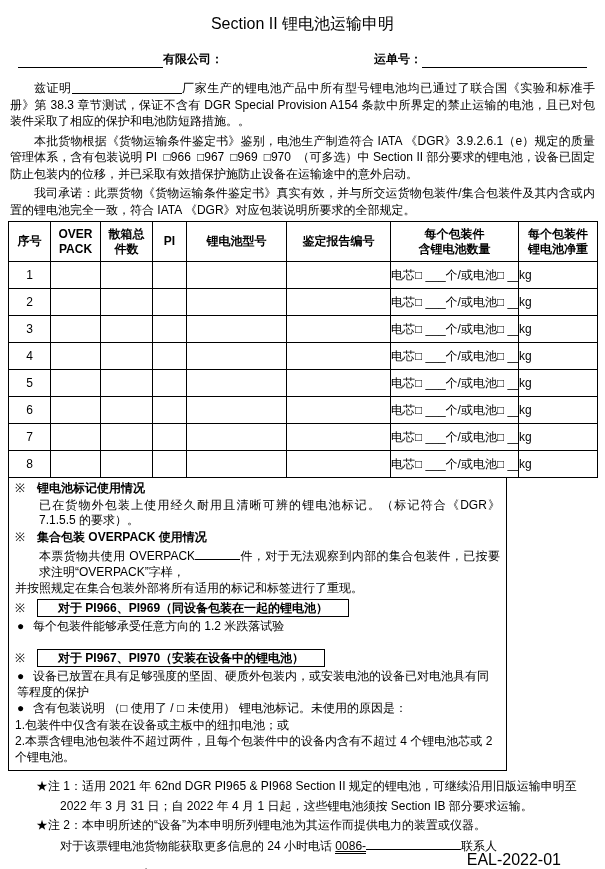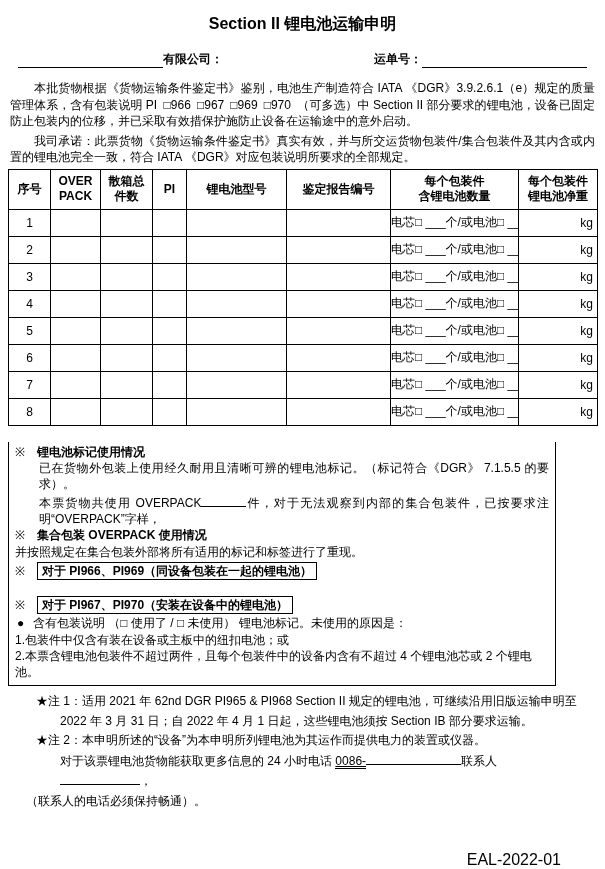--- a/index.html
+++ b/index.html
@@ -10,21 +10,21 @@
     font-family: "Liberation Sans", sans-serif;
     font-size: 12px;
     position: relative;
     overflow: hidden;
   }
   .page { padding: 10px 8px 0 8px; }
 
   .title {
     text-align: center;
     font-size: 16px;
-    font-weight: bold;
+    font-weight: normal;
     margin-top: 4px;
     margin-bottom: 16px;
   }
 
   .hdr-line {
     display: flex;
     align-items: flex-end;
     font-size: 12px;
     font-weight: bold;
     margin: 0 10px 12px 10px;
@@ -49,57 +49,57 @@
   }
   .pi-opt {
     text-underline-offset: 2px;
     margin: 0 3px;
   }
   .p1-blank { height: 12px; margin-bottom: -2px; }
 
   table.decl {
     border-collapse: collapse;
     width: 589px;
-    margin: 2px 0 16px 0;
+    margin: 2px 0 0 0;
     table-layout: fixed;
   }
   table.decl th, table.decl td {
     border: 1px solid #000;
     overflow: hidden;
   }
   table.decl th {
     font-weight: bold;
     font-size: 12px;
     text-align: center;
     vertical-align: middle;
     white-space: pre-line;
     height: 40px;
     line-height: 15px;
   }
   table.decl td { height: 27px; font-size: 12px; }
   td.c-no { text-align: center; }
   td.c-qty { text-align: center; font-size: 11px; white-space: nowrap; }
-  td.c-unit { text-align: right; padding-right: 4px; }
+  td.c-unit { text-align: left; padding-right: 4px; }
 
   .notes {
-    width: 548px;
+    width: 499px;
     border: 1px solid #000;
     border-top: none;
     padding: 3px 6px 4px 6px;
     line-height: 15.5px;
   }
   .note-line { margin-bottom: 1px; }
   .n-marker { display: inline-block; width: 22px; }
   .n-title { font-weight: bold; }
   .n-indent { padding-left: 24px; text-align: justify; }
   .boxed {
     display: inline-block;
     border: 1px solid #000;
     font-weight: bold;
-    padding: 0 4px;
+    padding: 0 20px;
     line-height: 16px;
     margin: 1px 0;
   }
   .bullet-line { padding-left: 2px; }
   .bullet { display: inline-block; width: 16px; }
   .sec-gap { height: 13px; }
   .cb { white-space: nowrap; }
 
   .footnotes { margin: 6px 20px 0 28px; line-height: 19.5px; }
   .fn-cont { padding-left: 24px; }
@@ -117,20 +117,21 @@
 
   <div class="hdr-line">
     <span class="blank w145"></span>
     <span>有限公司：</span>
     <span class="hdr-spacer"></span>
     <span>运单号：</span>
     <span class="blank w165"></span>
   </div>
 
   <div class="intro">
+    <p><span>兹证明</span><span class="blank w110 p1-blank"></span><span>厂家生产的锂电池产品中所有型号锂电池均已通过了联合国《实验和标准手册》第 38.3 章节测试，保证不含有 DGR Special Provision A154 条款中所界定的禁止运输的电池，且已对包装件采取了相应的保护和电池防短路措施。。</span></p>
 
     <p><span>本批货物根据《货物运输条件鉴定书》鉴别，电池生产制造符合 IATA 《DGR》3.9.2.6.1（e）规定的质量管理体系，含有包装说明 PI</span>
       <span class="pi-opt">□966</span><span class="pi-opt">□967</span><span class="pi-opt">□969</span><span class="pi-opt">□970</span>
       <span>（可多选）中 Section II 部分要求的锂电池，设备已固定防止包装内的位移，并已采取有效措保护施防止设备在运输途中的意外启动。</span></p>
 
     <p>我司承诺：此票货物《货物运输条件鉴定书》真实有效，并与所交运货物包装件/集合包装件及其内含或内置的锂电池完全一致，符合 IATA 《DGR》对应包装说明所要求的全部规定。</p>
   </div>
 
   <table class="decl">
     <colgroup>
@@ -242,36 +243,42 @@
       </tr>
     </tbody>
   </table>
 
   <div class="notes">
     <div class="note-line">
       <span class="n-marker">※</span><span class="n-title">锂电池标记使用情况</span>
     </div>
     <div class="note-line n-indent">已在货物外包装上使用经久耐用且清晰可辨的锂电池标记。（标记符合《DGR》 7.1.5.5 的要求）。</div>
 
+    <div class="note-line">
+      <span class="n-marker">※</span><span class="n-title">集合包装 OVERPACK 使用情况</span>
+    </div>
     <div class="note-line n-indent">
       <span>本票货物共使用 OVERPACK</span><span class="blank w45"></span><span>件，对于无法观察到内部的集合包装件，已按要求注明“OVERPACK”字样，</span>
     </div>
-    <div class="note-line">
-      <span class="n-marker">※</span><span class="n-title">集合包装 OVERPACK 使用情况</span>
-    </div>
     <div class="note-line">并按照规定在集合包装外部将所有适用的标记和标签进行了重现。</div>
 
     <div class="note-line">
       <span class="n-marker">※</span><span class="boxed">对于 PI966、PI969（同设备包装在一起的锂电池）</span>
     </div>
+    <div class="note-line bullet-line">
+      <span class="bullet">●</span><span>每个包装件能够承受任意方向的 1.2 米跌落试验</span>
+    </div>
 
     <div class="sec-gap"></div>
 
     <div class="note-line">
       <span class="n-marker">※</span><span class="boxed">对于 PI967、PI970（安装在设备中的锂电池）</span>
+    </div>
+    <div class="note-line bullet-line">
+      <span class="bullet">●</span><span>设备已放置在具有足够强度的坚固、硬质外包装内，或安装电池的设备已对电池具有同等程度的保护</span>
     </div>
     <div class="note-line bullet-line">
       <span class="bullet">●</span><span>含有包装说明 （</span><span class="cb">□ 使用了</span><span> / </span><span class="cb">□ 未使用</span><span>）  锂电池标记。未使用的原因是：</span>
     </div>
     <div class="note-line">1.包装件中仅含有装在设备或主板中的纽扣电池；或</div>
     <div class="note-line">2.本票含锂电池包装件不超过两件，且每个包装件中的设备内含有不超过 4 个锂电池芯或 2 个锂电池。</div>
   </div>
 
   <div class="footnotes">
     <div>★注 1：适用 2021 年 62nd DGR PI965 &amp; PI968 Section II 规定的锂电池，可继续沿用旧版运输申明至</div>

